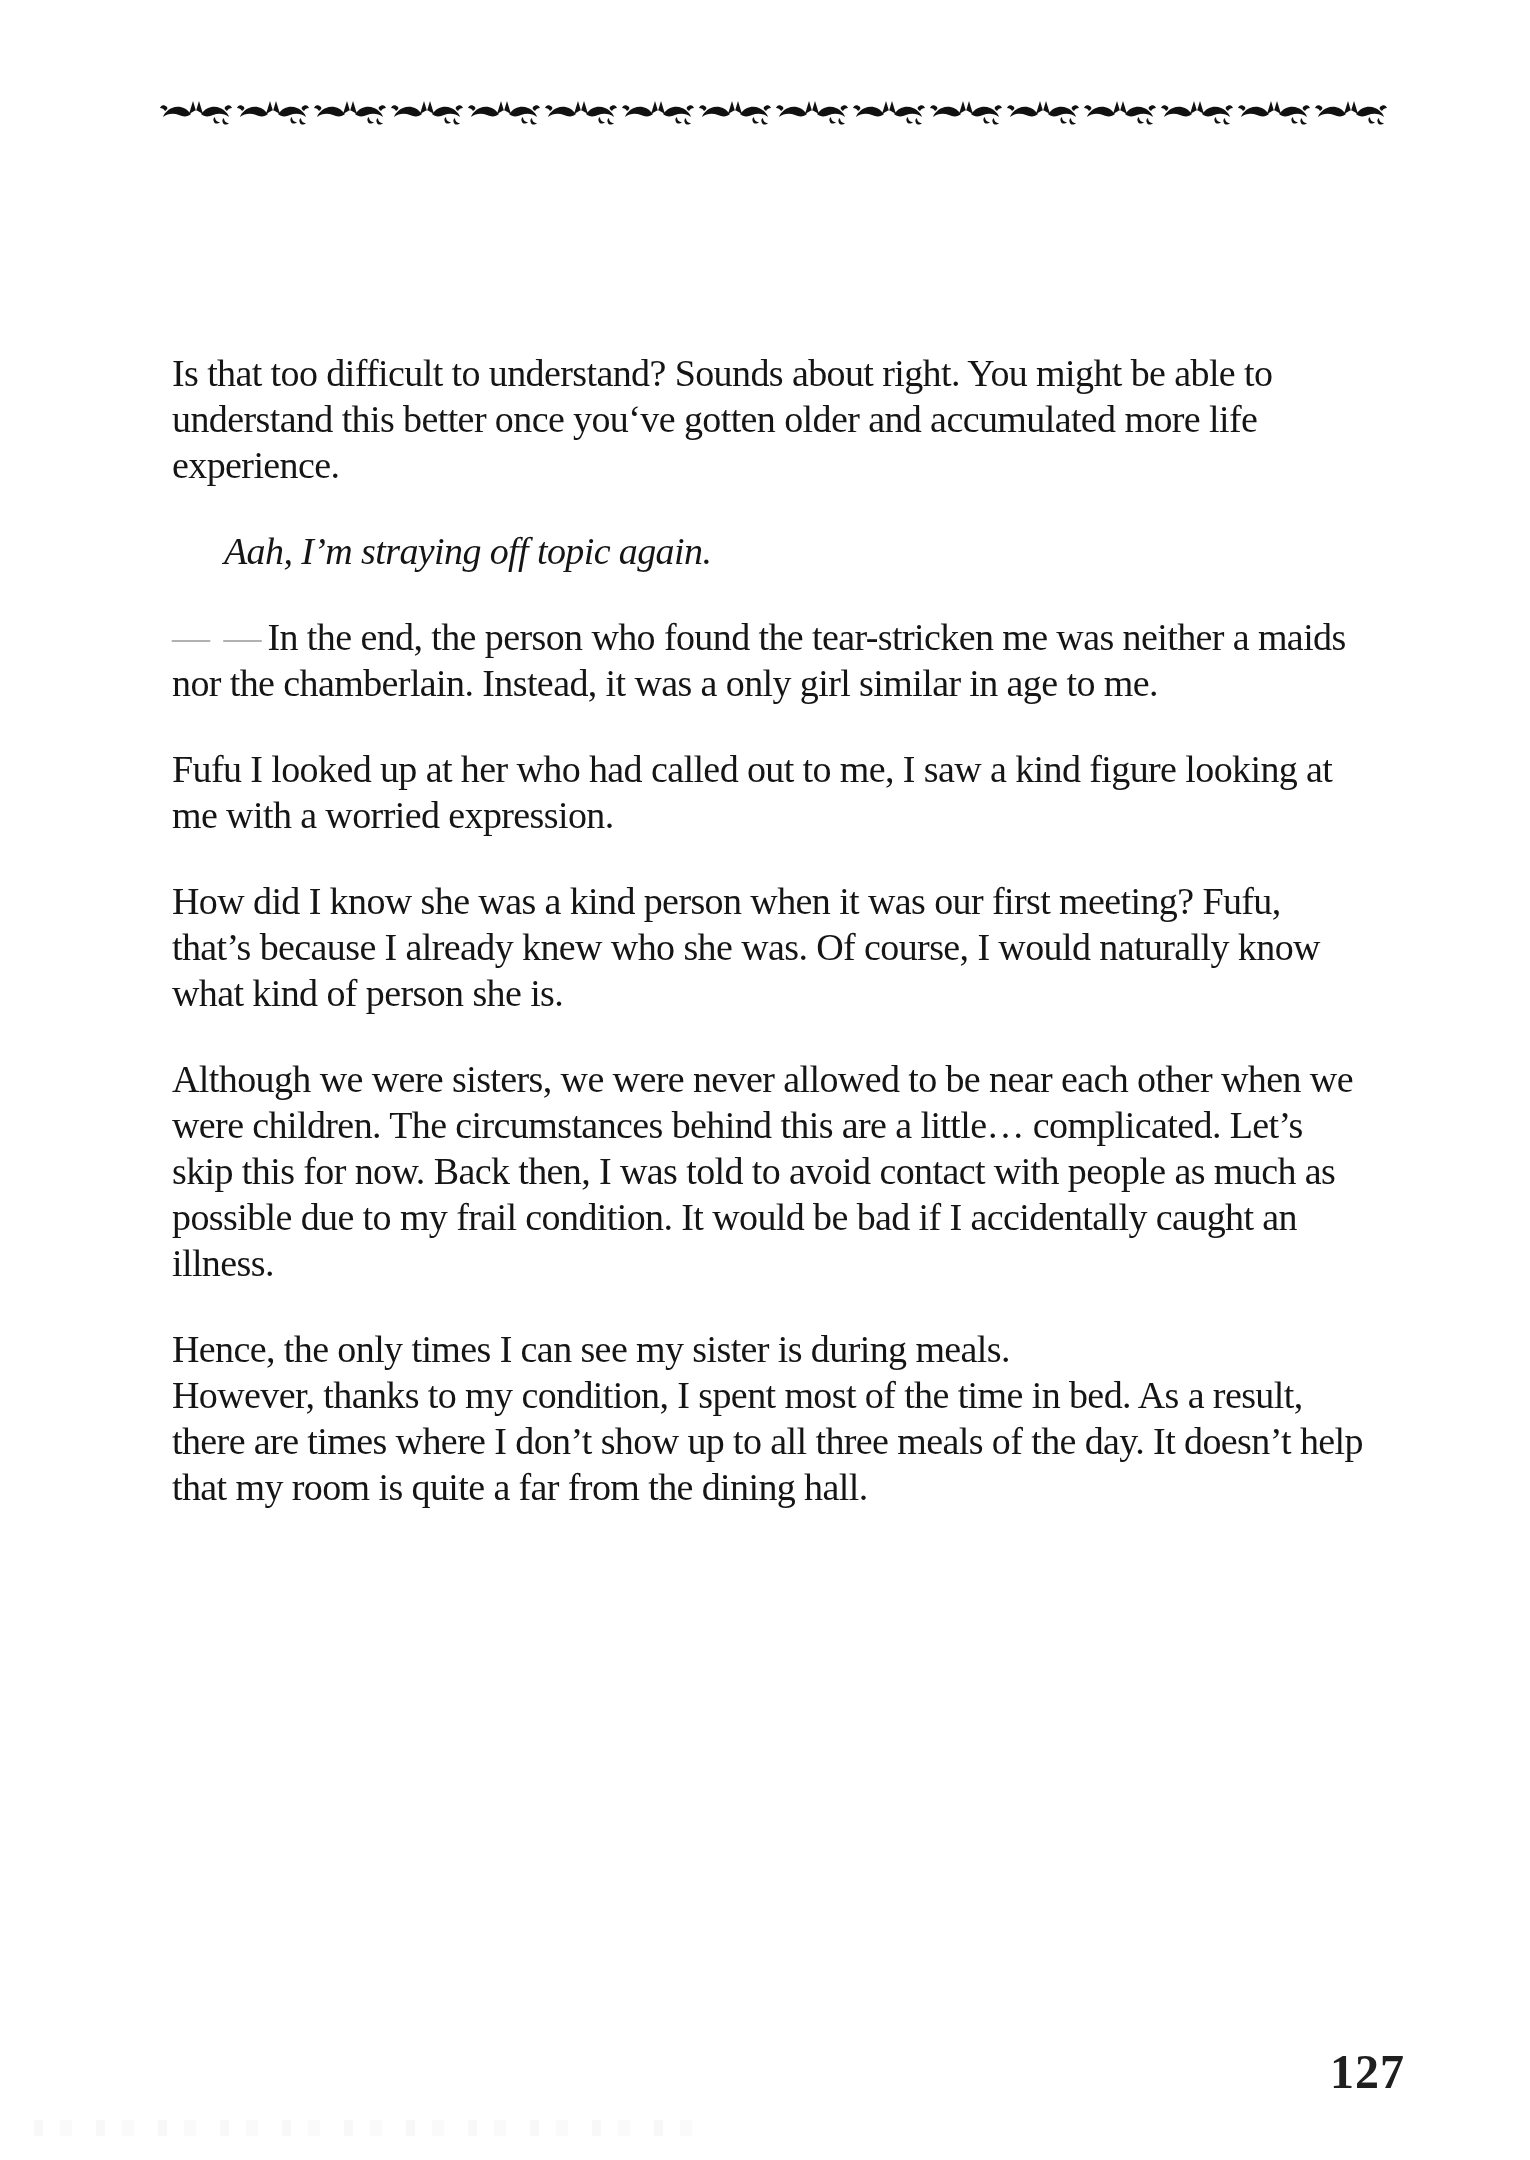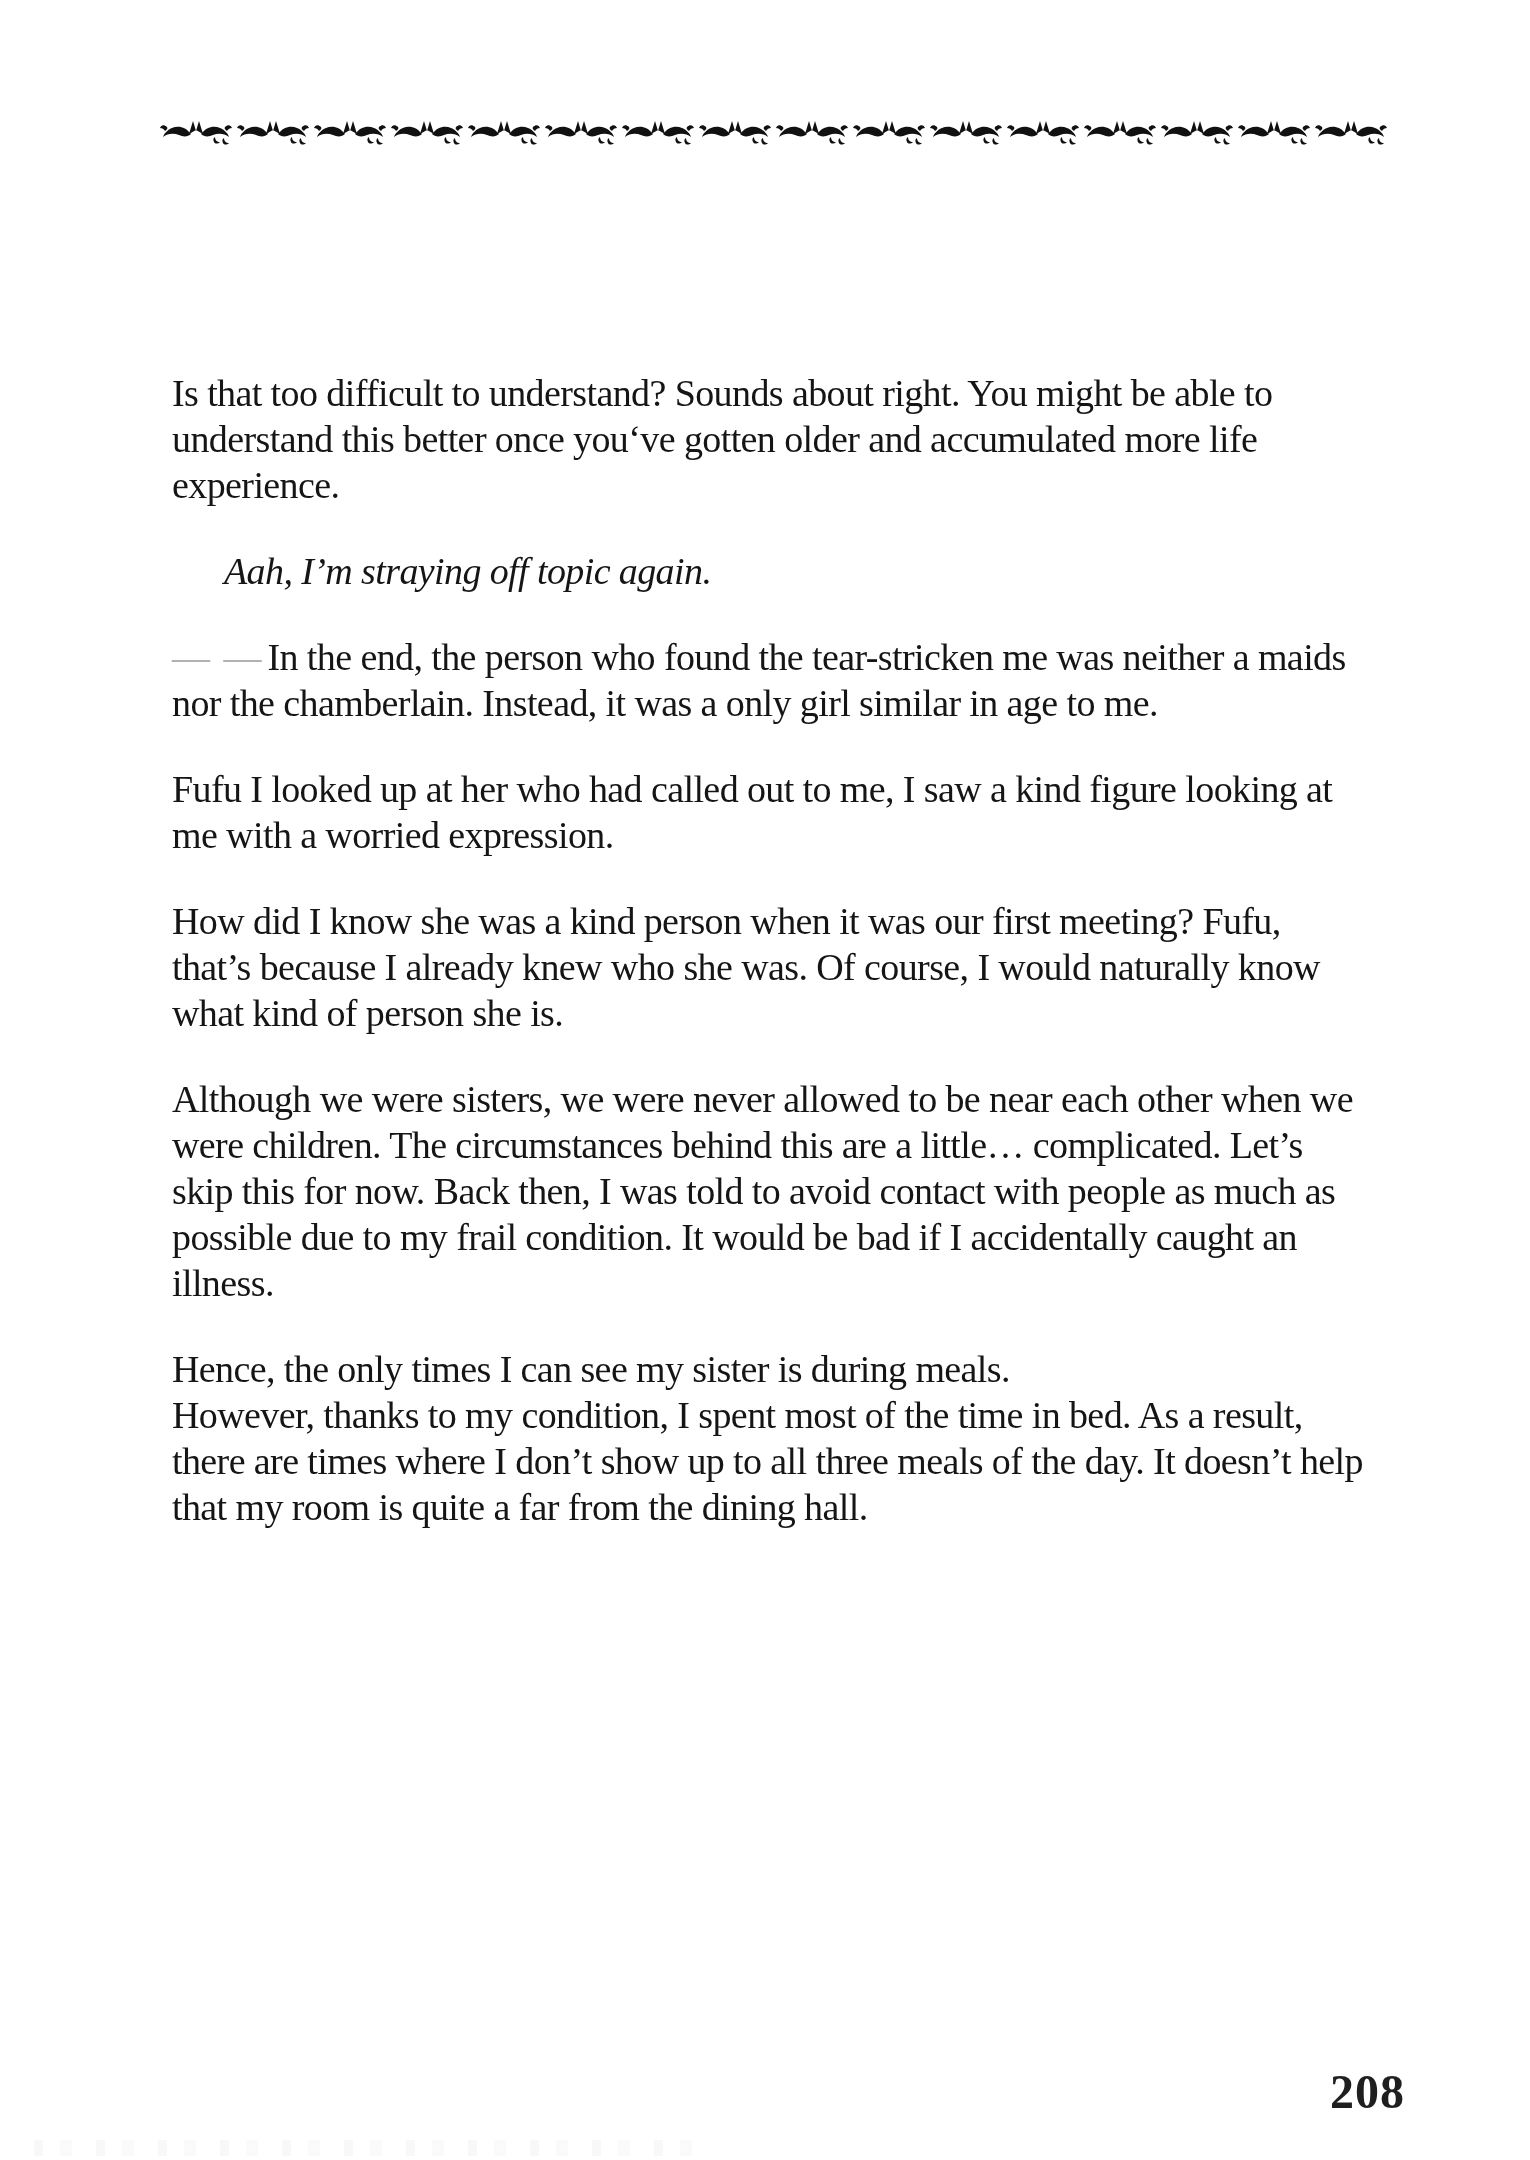--- a/index.html
+++ b/index.html
@@ -7,21 +7,20 @@
     padding: 0;
     background: #ffffff;
   }
   .page {
     position: relative;
     width: 1530px;
     height: 2136px;
     background: #ffffff;
     overflow: hidden;
     font-family: "Liberation Serif", "DejaVu Serif", serif;
-    margin-top: 20px;
   }
   .ornament {
     position: absolute;
     left: 158px;
     top: 90px;
   }
   .text-block {
     position: absolute;
     left: 172px;
     top: 350px;
@@ -124,17 +123,17 @@
 
     <p>How did I know she was a kind person when it was our first meeting? Fufu, that’s because I already knew who she was. Of course, I would naturally know what kind of person she is.</p>
 
 
     <p>Although we were sisters, we were never allowed to be near each other when we were children. The circumstances behind this are a little… complicated. Let’s skip this for now. Back then, I was told to avoid contact with people as much as possible due to my frail condition. It would be bad if I accidentally caught an illness.</p>
 
     <p><span>Hence, the only times I can see my sister is during meals.</span><br><span>However, thanks to my condition, I spent most of the time in bed. As a result, there are times where I don’t show up to all three meals of the day. It doesn’t help that my room is quite a far from the dining hall.</span></p>
 
   </main>
 
-  <div class="page-number">208</div>
+  <div class="page-number">127</div>
 
   <div class="bleed"></div>
 
 </div>
 
 </body></html>

